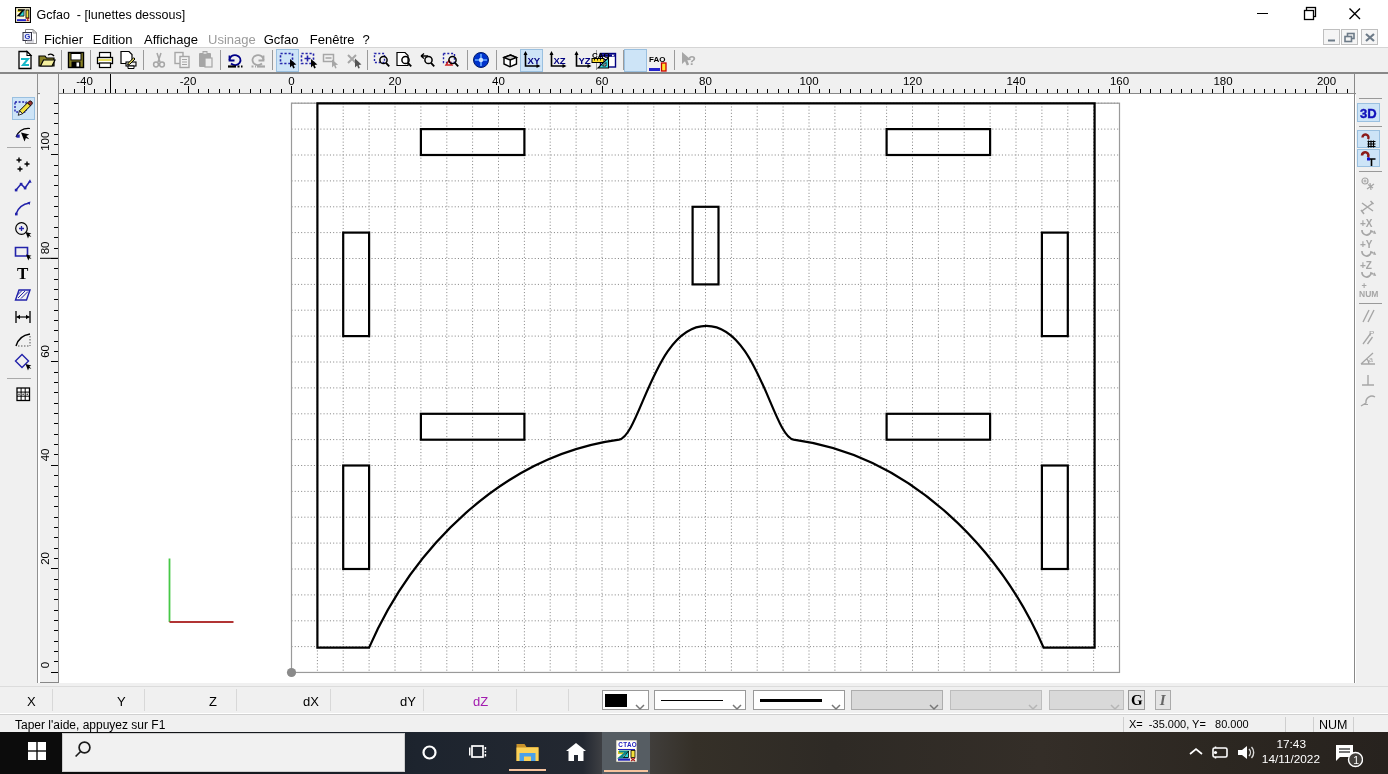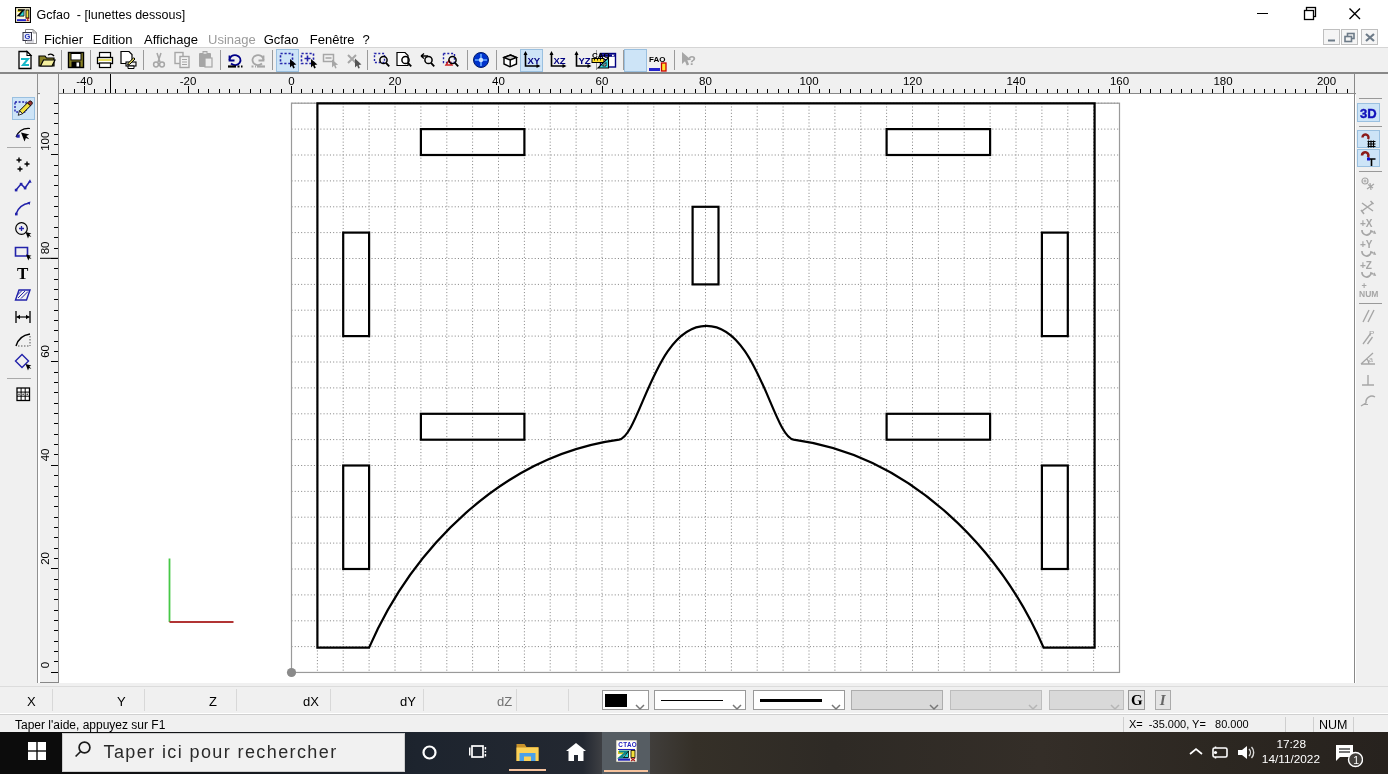--- a/index.html
+++ b/index.html
@@ -398,21 +398,21 @@
         <path d="M6 14.5 l4 0" stroke="#a6a6a6"></path>
       </svg></div>
   </div>
 <div class="ab" style="left:0;top:683px;width:1388px;height:3px;background:#f0f0f0"></div>
 <div class="ab" style="left:0;top:686px;width:1388px;height:27px;background:#f0f0f0;border-top:1px solid #dcdcdc">
     <div class="ab" style="left:27px;top:6.5px;font-size:13px;color:#000">X</div>
     <div class="ab" style="left:117px;top:6.5px;font-size:13px;color:#000">Y</div>
     <div class="ab" style="left:209px;top:6.5px;font-size:13px;color:#000">Z</div>
     <div class="ab" style="left:303px;top:6.5px;font-size:13px;color:#000">dX</div>
     <div class="ab" style="left:400px;top:6.5px;font-size:13px;color:#000">dY</div>
-    <div class="ab" style="left:497px;top:6.5px;font-size:13px;color:#737373">dZ</div>
+    <div class="ab" style="left:473px;top:6.5px;font-size:13px;color:#a21caf">dZ</div>
     <div class="ab" style="left:52px;top:2px;width:1px;height:22px;background:#d8d8d8"></div>
     <div class="ab" style="left:144px;top:2px;width:1px;height:22px;background:#d8d8d8"></div>
     <div class="ab" style="left:236px;top:2px;width:1px;height:22px;background:#d8d8d8"></div>
     <div class="ab" style="left:330px;top:2px;width:1px;height:22px;background:#d8d8d8"></div>
     <div class="ab" style="left:423px;top:2px;width:1px;height:22px;background:#d8d8d8"></div>
     <div class="ab" style="left:516px;top:2px;width:1px;height:22px;background:#d8d8d8"></div>
     <div class="ab" style="left:568px;top:2px;width:1px;height:22px;background:#d8d8d8"></div>
     <div class="ab" style="left:602px;top:3px;width:47px;height:20px;background:#fff;border:1px solid #999">
       <div class="ab" style="left:2px;top:2.5px;width:22px;height:13px;background:#000"></div>
       <div class="ab" style="left:32px;top:6px"><svg width="10" height="7" viewBox="0 0 10 7" style="">
@@ -463,21 +463,20 @@
         <rect x="0" y="0" width="8.3" height="8.3" fill="#fff"></rect>
         <rect x="9.7" y="0" width="8.3" height="8.3" fill="#fff"></rect>
         <rect x="0" y="9.7" width="8.3" height="8.3" fill="#fff"></rect>
         <rect x="9.7" y="9.7" width="8.3" height="8.3" fill="#fff"></rect>
       </svg></div>
     <div class="ab" style="left:61.5px;top:1.3px;width:343px;height:38.5px;background:#f1f1f1;border:1px solid #cfcfcf">
       <div class="ab" style="left:10px;top:7px"><svg width="20" height="20" viewBox="0 0 20 20" style="">
           <circle cx="11.5" cy="6.5" r="5.4" fill="none" stroke="#1c1c1c" stroke-width="1.7"></circle>
           <path d="M7.6 10.5 l-5 5" stroke="#1c1c1c" stroke-width="1.7"></path>
         </svg></div>
-      <div class="ab" style="left:41px;top:7.5px;font-size:18px;letter-spacing:1.4px;color:#2a2a2a">Taper ici pour rechercher</div>
     </div>
     <div class="ab" style="left:422px;top:12.8px"><svg width="15" height="15" viewBox="0 0 15 15" style="">
         <circle cx="7.5" cy="7.5" r="6" fill="none" stroke="#fff" stroke-width="2.2"></circle>
       </svg></div>
     <div class="ab" style="left:469px;top:10px"><svg width="18" height="20" viewBox="0 0 18 20" style="">
         <rect x="3" y="4" width="11" height="11" fill="none" stroke="#fff" stroke-width="1.7"></rect>
         <path d="M0.7 5.5 v8 M16.4 5 v2.5 M16.4 9 v1.5 M16.4 12 v2.5" stroke="#fff" stroke-width="1.5"></path>
       </svg></div>
     <div class="ab" style="left:515px;top:9px"><svg width="25" height="24" viewBox="0 0 25 24" style="">
         <path d="M1.5 3 h8 l2 3 h12 v14 h-22 z" fill="#c8922a"></path>
@@ -510,21 +509,21 @@
     <div class="ab" style="left:1210px;top:12px"><svg width="20" height="16" viewBox="0 0 20 16" style="">
         <rect x="3" y="4" width="14" height="9" rx="1.5" fill="none" stroke="#fff" stroke-width="1.6"></rect>
         <path d="M5.5 4 v-1.5 M5.5 13 v1.5" stroke="#fff" stroke-width="1.6"></path>
         <circle cx="5.5" cy="8.5" r="1.6" fill="#fff"></circle>
       </svg></div>
     <div class="ab" style="left:1236px;top:11px"><svg width="20" height="18" viewBox="0 0 20 18" style="">
         <path d="M2 7 v5 h4 l5 4 V3 L6 7 z" fill="#fff"></path>
         <path d="M13 6 a5 5 0 0 1 0 7 M15.5 4 a8 8 0 0 1 0 11" fill="none" stroke="#d9d9d9" stroke-width="1.4"></path>
       </svg></div>
     <div class="ab" style="left:1258px;top:5px;width:62px;height:32px;color:#fff;font-size:11.8px;text-align:right;line-height:14.5px">
-      <div style="padding-right:14px">17:28</div>
+      <div style="padding-right:14px">17:43</div>
       <div>14/11/2022</div>
     </div>
     <div class="ab" style="left:1335px;top:12px"><svg width="28" height="24" viewBox="0 0 28 24" style="">
         <path d="M1 1 h17 v12 h-13 l-4 4 z" fill="#fff"></path>
         <path d="M4 5 h11 M4 8 h11" stroke="#4a4a4a" stroke-width="1.3"></path>
         <circle cx="20.5" cy="15.5" r="7" fill="#43403c" stroke="#fff" stroke-width="1.4"></circle>
         <text x="18.2" y="19.5" font-size="10.5" fill="#fff" font-family="Liberation Sans">1</text>
       </svg></div>
   </div>
 </body></html>

